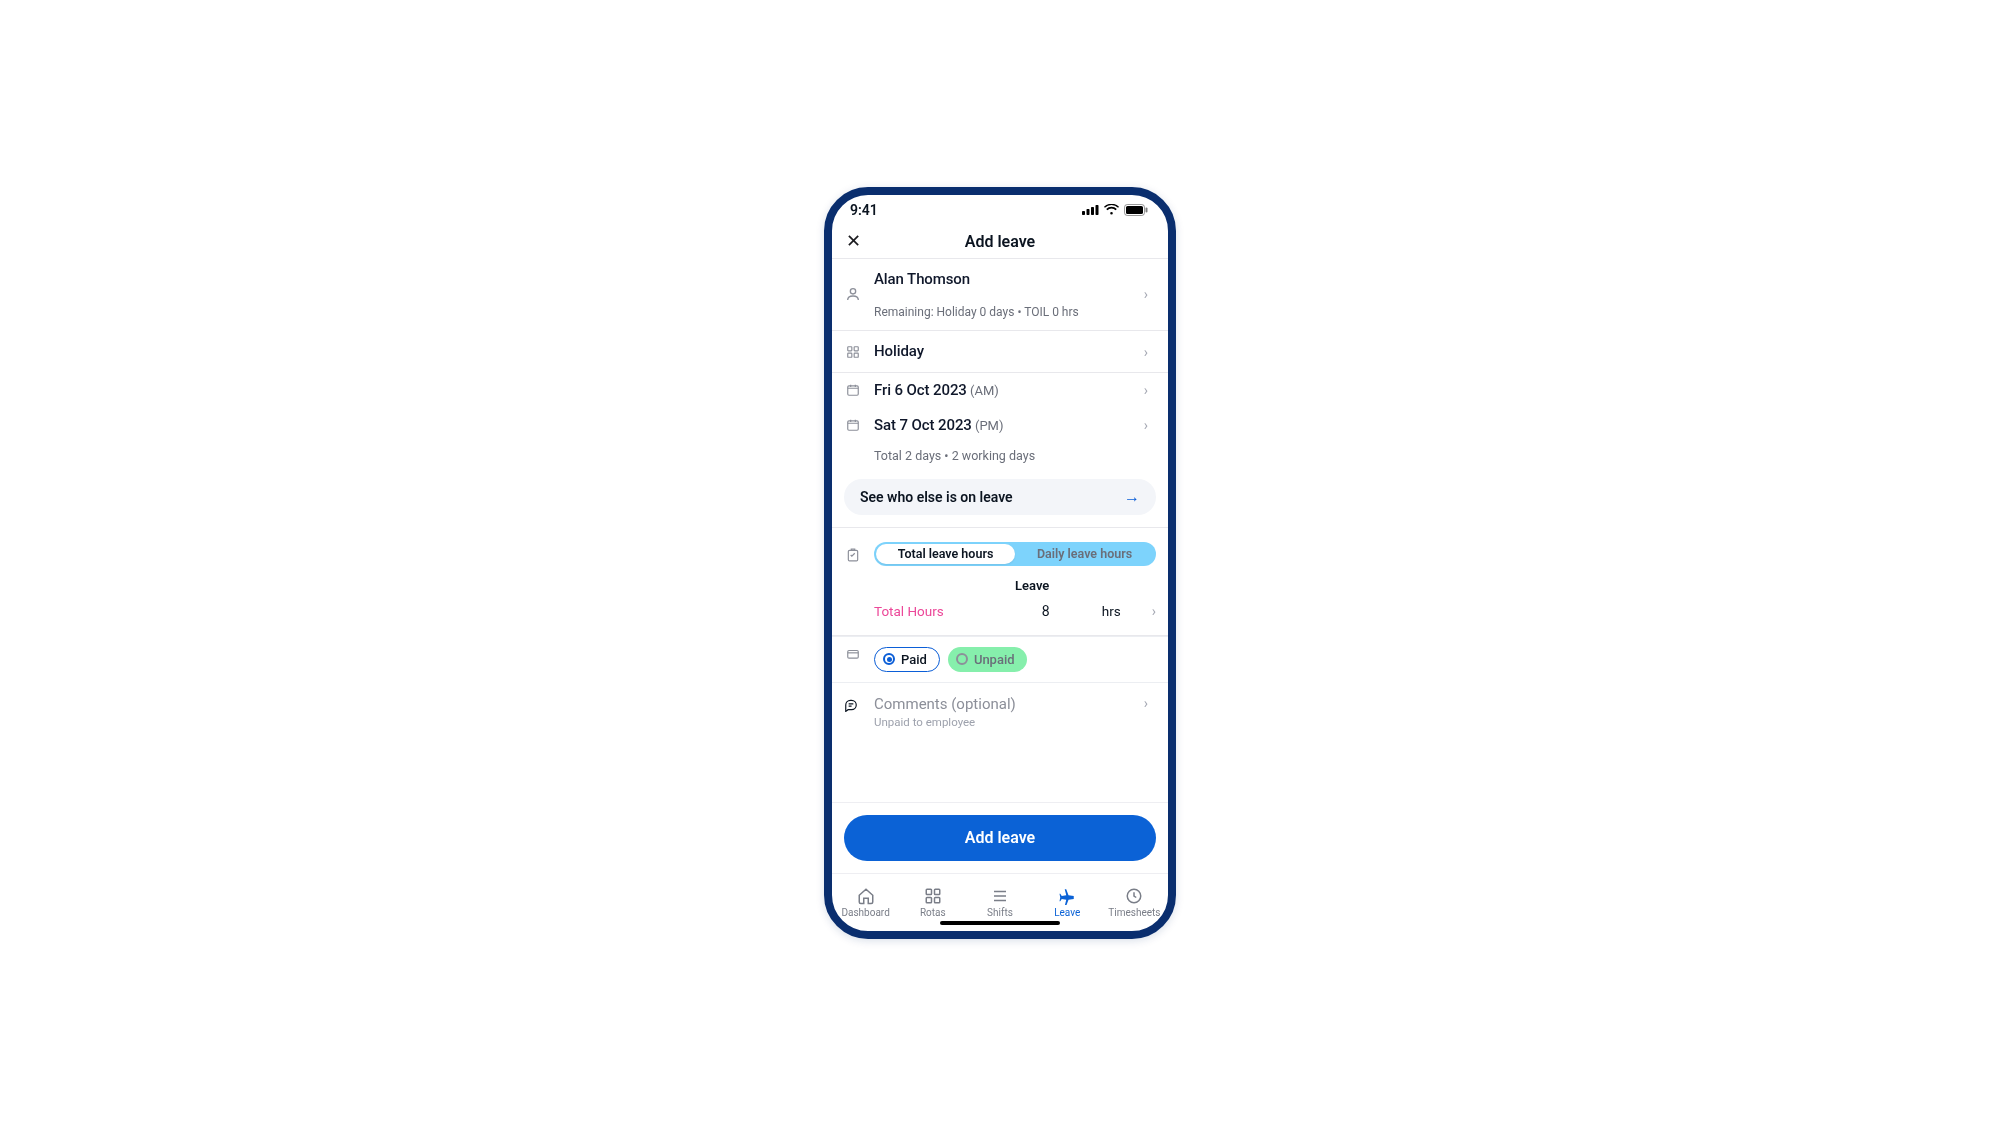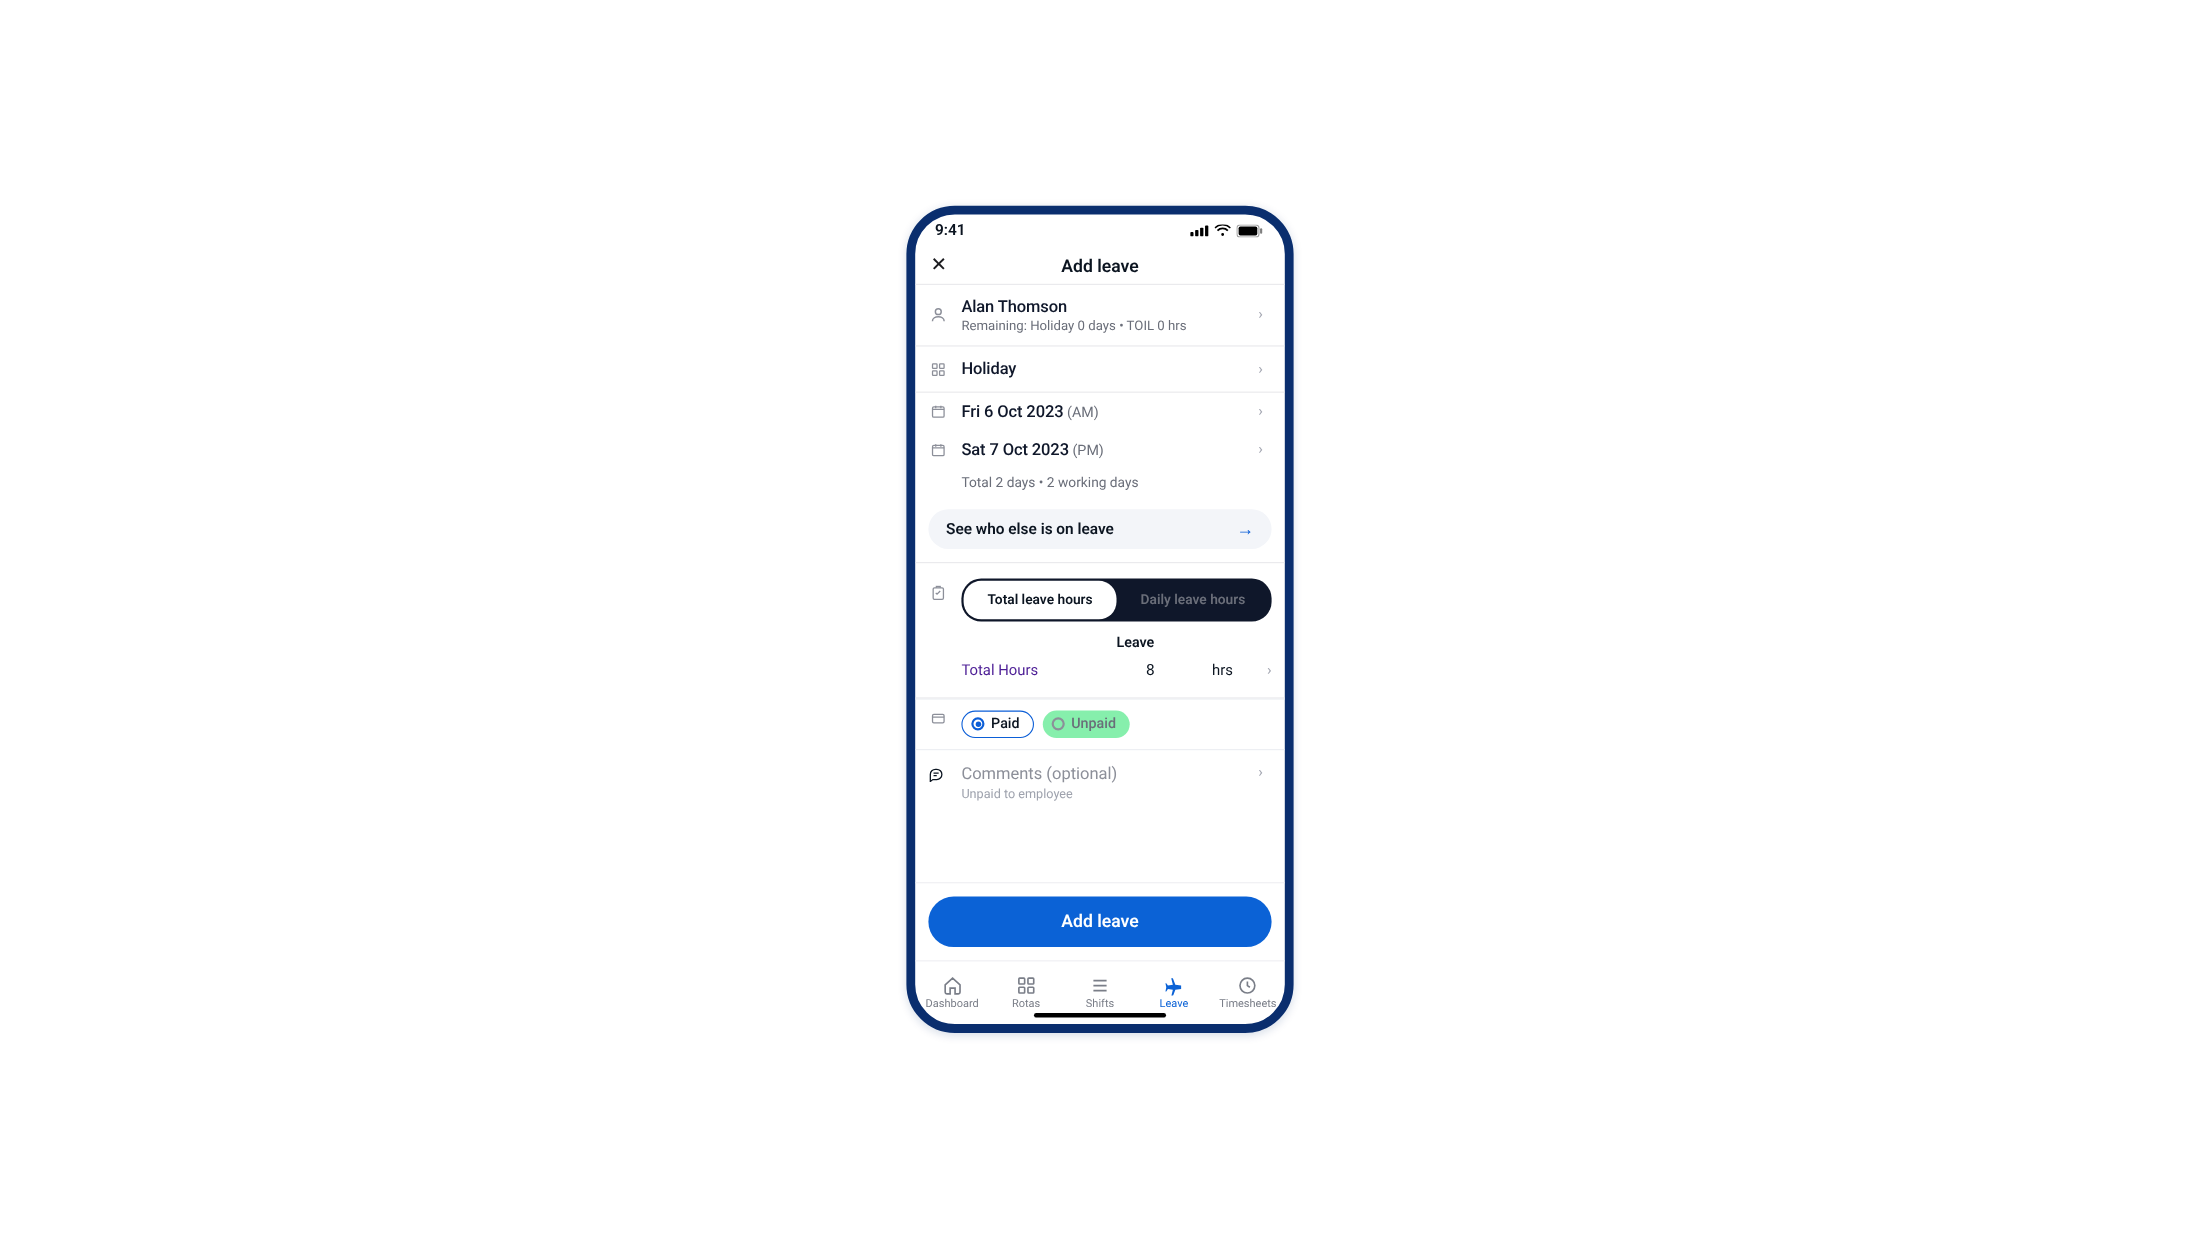--- a/index.html
+++ b/index.html
@@ -81,21 +81,21 @@
     display: flex;
     justify-content: center;
     color: #8c8f99;
   }
   .row .chev {
     color: #a5a8b3;
     font-size: 14px;
   }
   .grow { flex: 1; min-width: 0; }
   .primary-text { font-size: 15px; font-weight: 500; color: #0f172a; line-height: 1.25; letter-spacing: -0.1px; }
-  .sub-text { font-size: 12px; color: #6a6e79; margin-top: 1px; }
+  .sub-text { font-size: 12px; color: #6a6e79; margin-top: 17px; }
   .sub-annot { font-size: 13px; color: #6a6e79; font-weight: 400; }
 
   .row.tight { padding-top: 8px; padding-bottom: 8px; }
 
   .totals-line {
     padding: 5px 20px 10px 42px;
     font-size: 12.5px;
     color: #6a6e79;
   }
 
@@ -114,23 +114,23 @@
 
   .seg-wrap {
     display: flex;
     gap: 12px;
     padding: 14px 12px 4px 12px;
     align-items: flex-start;
   }
   .seg-icon { width: 18px; display:flex; justify-content:center; color:#8c8f99; padding-top:6px; }
   .segmented {
     flex: 1;
-    background: #0f172a;
+    background: #7dd3fc;
     border-radius: 18px;
-    height: 39px;
+    height: 24px;
     display: flex;
     padding: 2px;
   }
   .segmented .seg {
     flex: 1;
     display: flex;
     align-items: center;
     justify-content: center;
     font-size: 12.5px;
     font-weight: 600;
@@ -146,21 +146,21 @@
   .hrs-block { padding: 8px 12px 12px 42px; }
   .hrs-label-row { display:flex; }
   .hrs-label-col { flex: 1; }
   .hrs-value-col { flex: 1; display:flex; gap: 40px; align-items:center; }
   .hrs-head { font-size: 13px; font-weight: 600; color: #0b1420; padding-bottom: 6px; }
   .hrs-row {
     display: flex;
     align-items: center;
     padding: 4px 0;
   }
-  .hrs-row .lbl { flex:1; font-size: 13.5px; color: #4c1d95; }
+  .hrs-row .lbl { flex:1; font-size: 13.5px; color: #ec4899; }
   .hrs-row .val { width: 60px; font-size: 14px; color:#0b1420; }
   .hrs-row .unit { width: 50px; font-size: 13.5px; color:#0b1420; }
   .hrs-row .chev { color:#a5a8b3; font-size:14px; margin-left:auto; }
 
   .pay-row {
     display: flex;
     gap: 12px;
     padding: 10px 12px;
     align-items: flex-start;
     border-top: 1px solid #eceef2;

